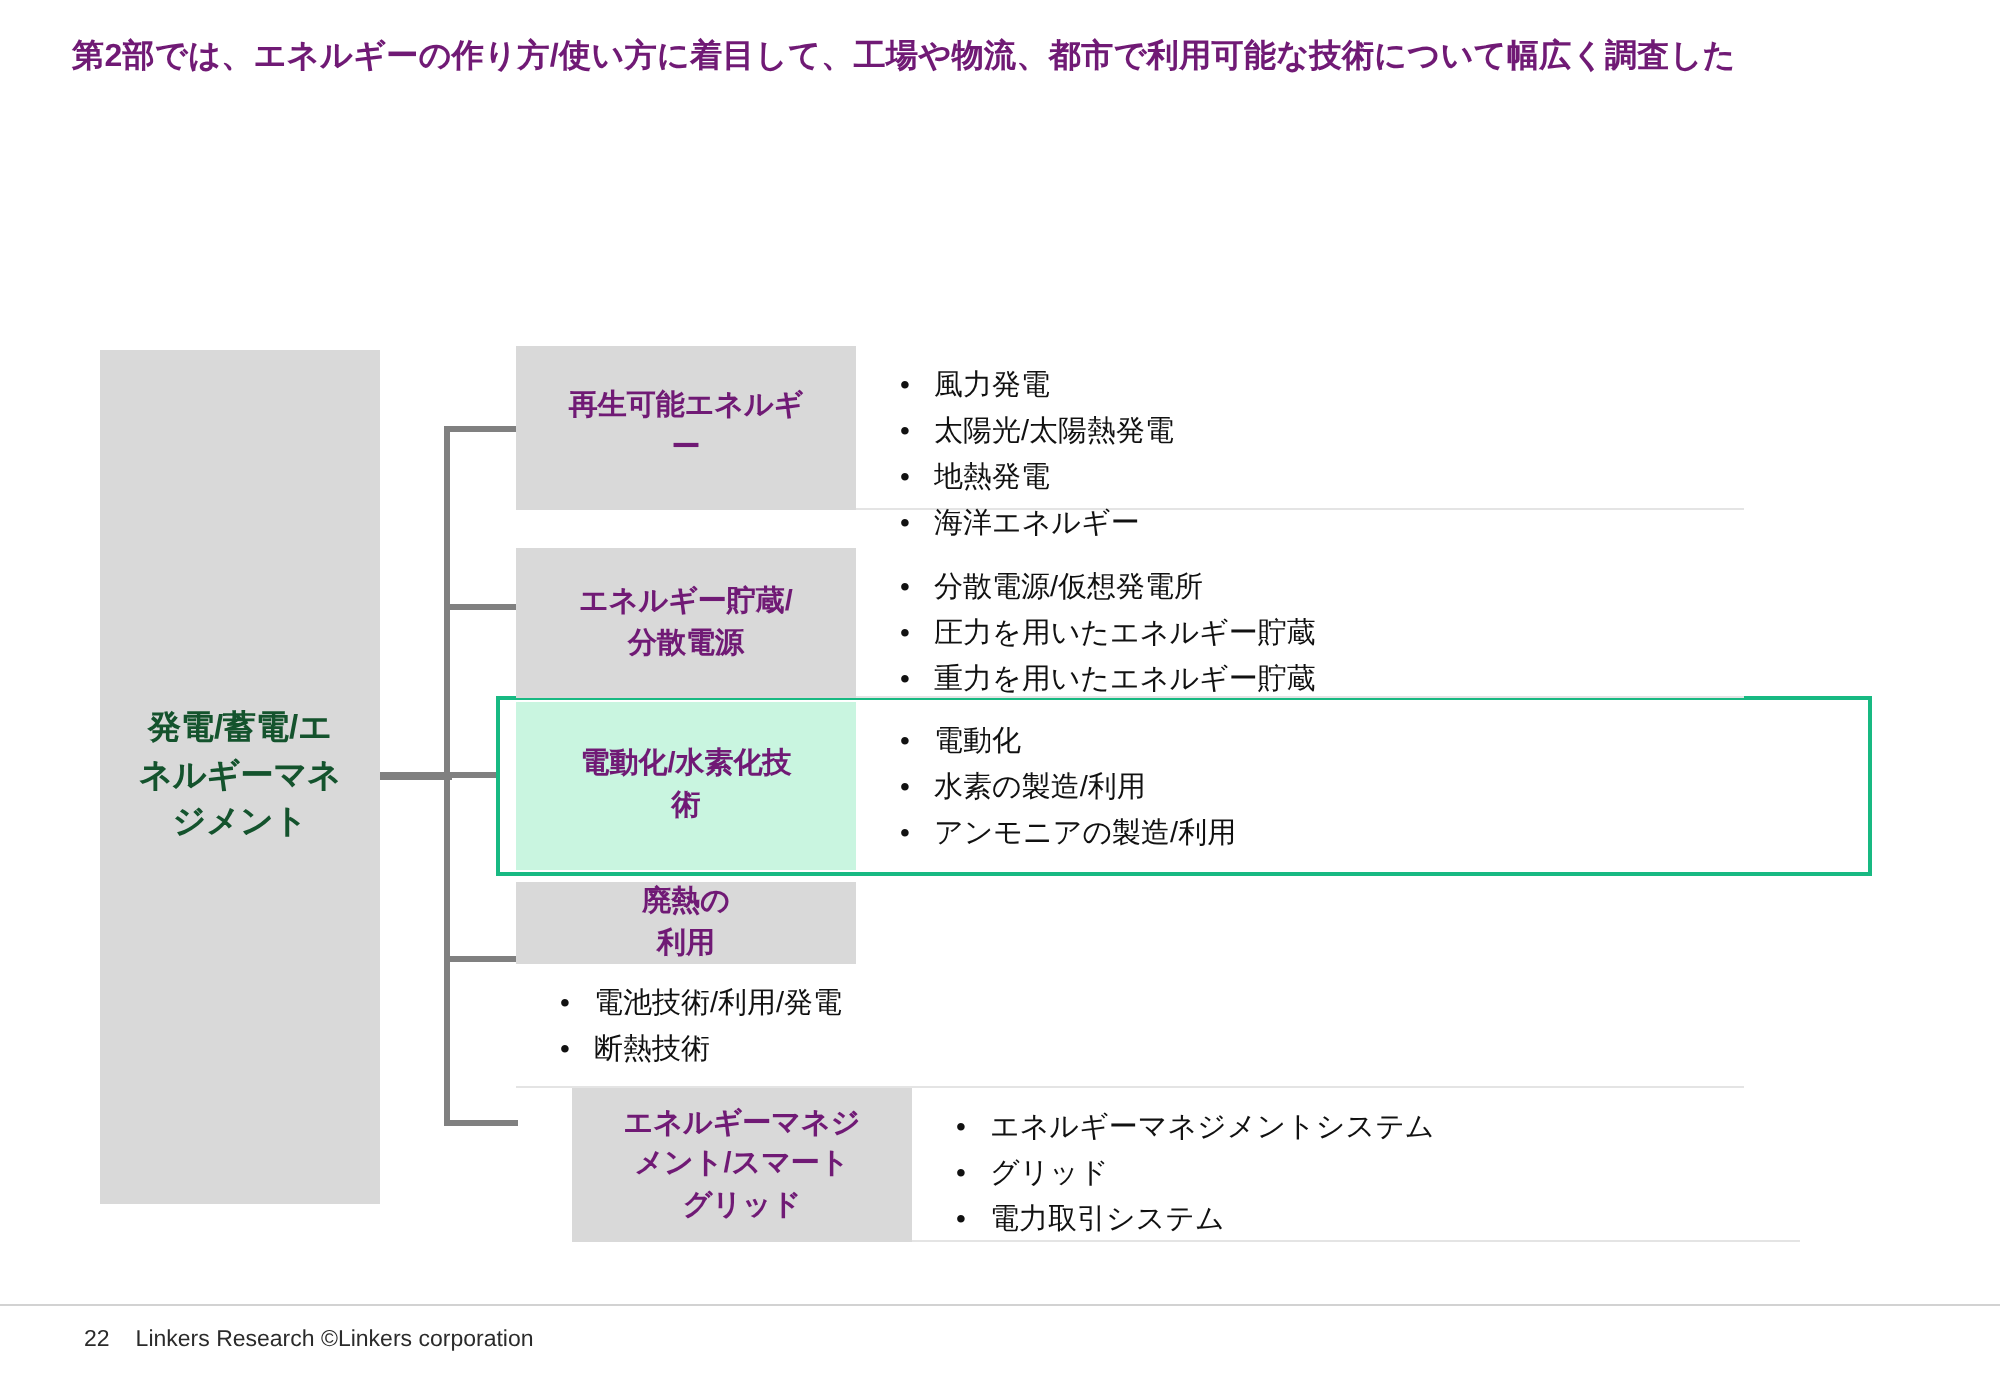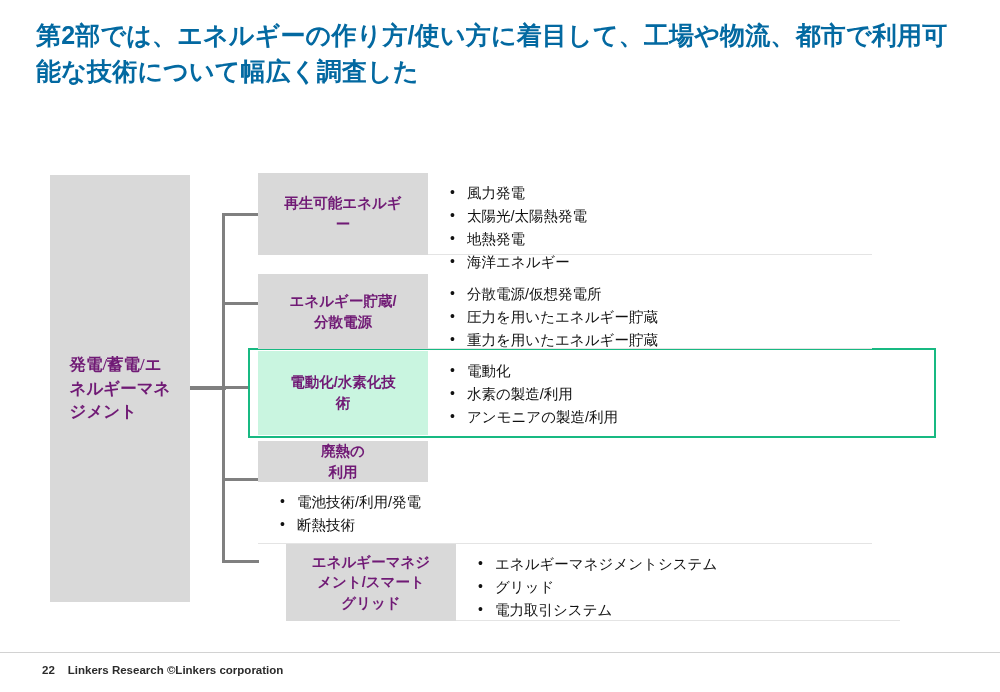--- a/index.html
+++ b/index.html
@@ -13,25 +13,25 @@
     font-family: "Liberation Sans", "DejaVu Sans", sans-serif;
     color: #1a1a1a;
     overflow: hidden;
   }
 
   
   #slide-title {
     position: absolute;
     left: 36px; top: 18px;
     width: 930px;
-    font-size: 25px;
+    font-size: 16px;
     font-weight: bold;
     line-height: 1.42;
     letter-spacing: 0.2px;
-    color: #0369a1;
+    color: #701a75;
     white-space: pre-wrap;
   }
 
   
   #diagram {
     position: absolute;
     left: 0; top: 0;
     width: 1000px; height: 660px;
   }
 
@@ -42,24 +42,24 @@
     width: 140px; height: 427px;
     background: #d9d9d9;
     display: flex;
     align-items: center;
     justify-content: center;
   }
   #root-box .root-label {
     font-size: 16.5px;
     font-weight: bold;
     line-height: 1.45;
-    color: #701a75;
+    text-align: center;
+    color: #14532d;
     white-space: pre-line;
     padding: 0 6px;
-    font-family: Liberation Serif, serif;
   }
 
   
   .conn {
     position: absolute;
     background: #808080;
   }
 
   
   .row {
@@ -122,21 +122,21 @@
     left: 0; top: 652px;
     width: 1000px; height: 1px;
     background: #d2d2d2;
   }
   #footer {
     position: absolute;
     left: 42px; top: 664px;
     display: flex;
     align-items: baseline;
     font-size: 11.5px;
-    font-weight: bold;
+    font-weight: normal;
     color: #2b2b2b;
   }
   #footer .page-num { margin-right: 13px; }
 </style>
 </head>
 <body>
 
 <div id="slide-title">第2部では、エネルギーの作り方/使い方に着目して、工場や物流、都市で利用可能な技術について幅広く調査した</div>
 
 <div id="diagram">

